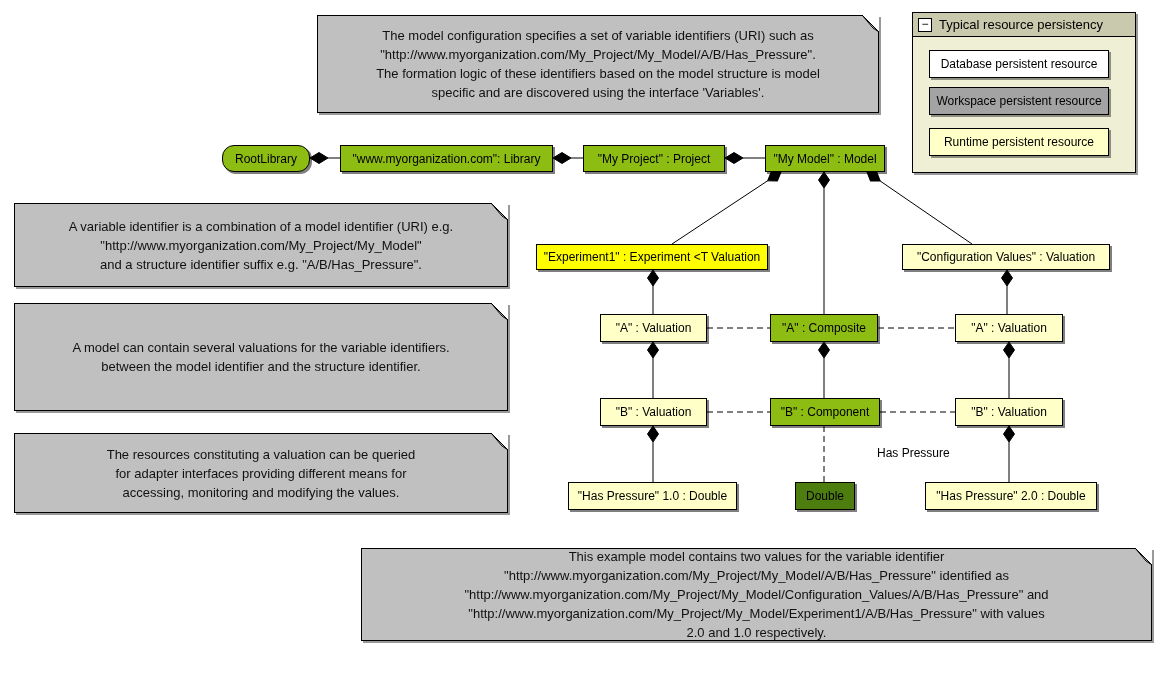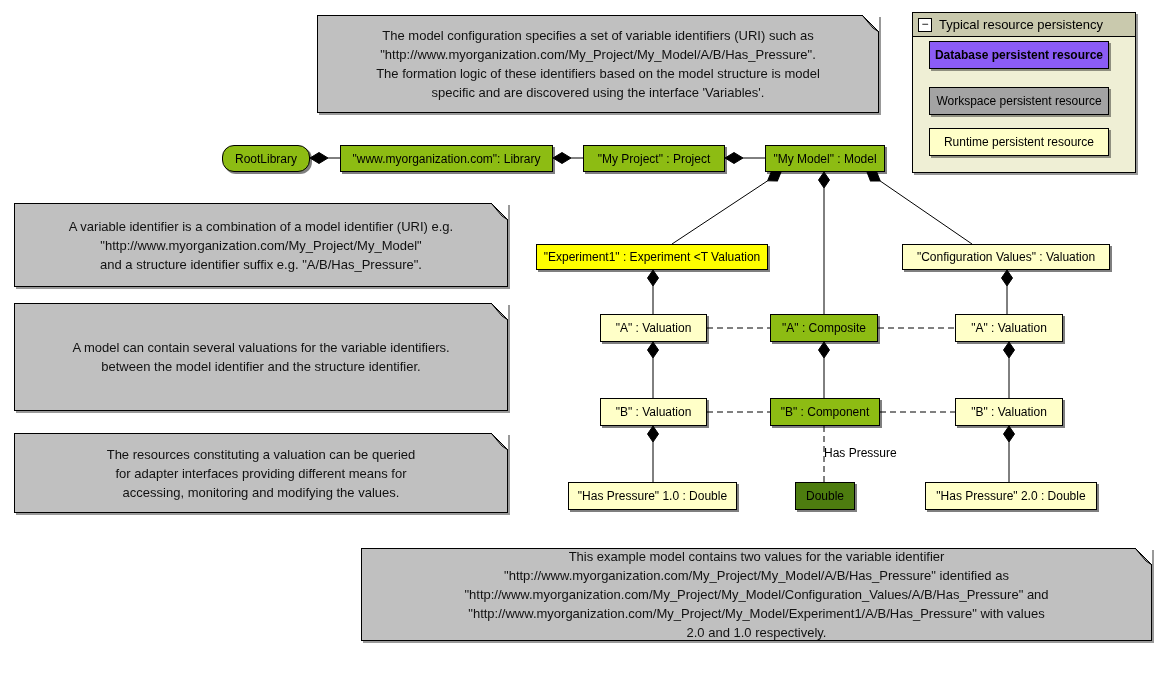--- a/index.html
+++ b/index.html
@@ -160,21 +160,21 @@
     <div>"http://www.myorganization.com/My_Project/My_Model/Configuration_Values/A/B/Has_Pressure" and</div>
     <div>"http://www.myorganization.com/My_Project/My_Model/Experiment1/A/B/Has_Pressure" with values</div>
     <div>2.0 and 1.0 respectively.</div>
   </div>
 
   <div class="legend" style="background-color: rgb(239, 239, 213);">
     <div class="legend-header" style="background-color: rgb(201, 201, 173);">
       <div class="legend-btn">−</div>
       <div>Typical resource persistency</div>
     </div>
-    <div class="legend-swatch" style="top: 28px; background-color: #8b5cf6; font-weight: bold;">Database persistent resource</div>
+    <div class="legend-swatch" style="top: 37px; background-color: #ffffff;">Database persistent resource</div>
     <div class="legend-swatch" style="top: 74px; background-color: #a3a3a3;">Workspace persistent resource</div>
     <div class="legend-swatch" style="top: 115px; background-color: rgb(255, 255, 200);">Runtime persistent resource</div>
   </div>
 
   <div class="node" style="left: 222px; top: 145px; width: 88px; height: 27px; background-color: rgb(141, 188, 19); border-radius: 12px;">RootLibrary</div>
   <div class="node" style="left: 340px; top: 145px; width: 213px; height: 27px; background-color: rgb(141, 188, 19);">"www.myorganization.com": Library</div>
   <div class="node" style="left: 583px; top: 145px; width: 142px; height: 27px; background-color: rgb(141, 188, 19);">"My Project" : Project</div>
   <div class="node" style="left: 765px; top: 145px; width: 120px; height: 27px; background-color: rgb(141, 188, 19);">"My Model" : Model</div>
 
   <div class="node" style="left: 536px; top: 244px; width: 232px; height: 26px; background-color: rgb(255, 255, 0);">"Experiment1" : Experiment &lt;T Valuation</div>
@@ -185,15 +185,15 @@
   <div class="node" style="left: 955px; top: 314px; width: 108px; height: 28px; background-color: rgb(255, 255, 200);">"A" : Valuation</div>
 
   <div class="node" style="left: 600px; top: 398px; width: 107px; height: 28px; background-color: rgb(255, 255, 200);">"B" : Valuation</div>
   <div class="node" style="left: 770px; top: 398px; width: 110px; height: 28px; background-color: rgb(141, 188, 19);">"B" : Component</div>
   <div class="node" style="left: 955px; top: 398px; width: 108px; height: 28px; background-color: rgb(255, 255, 200);">"B" : Valuation</div>
 
   <div class="node" style="left: 568px; top: 482px; width: 169px; height: 28px; background-color: rgb(255, 255, 200);">"Has Pressure" 1.0 : Double</div>
   <div class="node" style="left: 795px; top: 482px; width: 60px; height: 28px; background-color: #4d7c0f;">Double</div>
   <div class="node" style="left: 925px; top: 482px; width: 172px; height: 28px; background-color: rgb(255, 255, 200);">"Has Pressure" 2.0 : Double</div>
 
-  <div class="edge-label" style="left:824px;top:446px;">Has Pressure</div>
+  <div class="edge-label" style="left:877px;top:446px;">Has Pressure</div>
 
 </div>
 
 </body></html>

